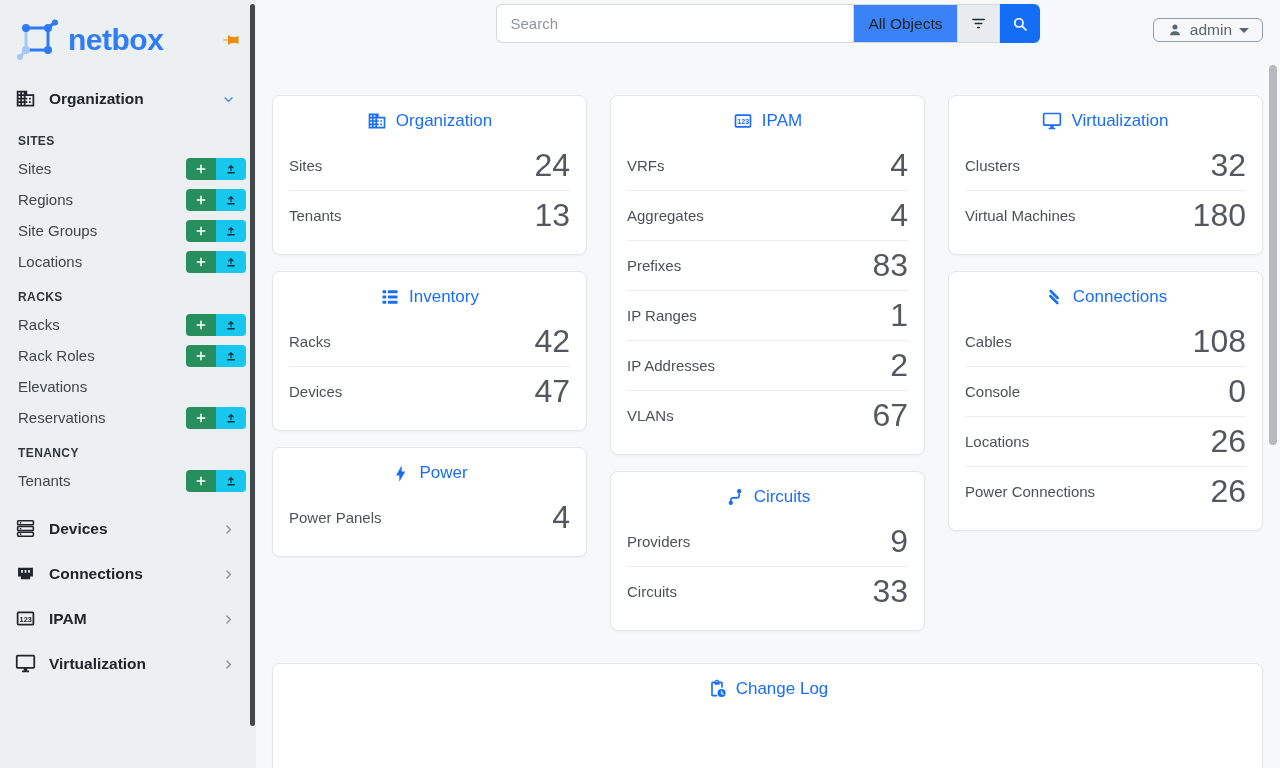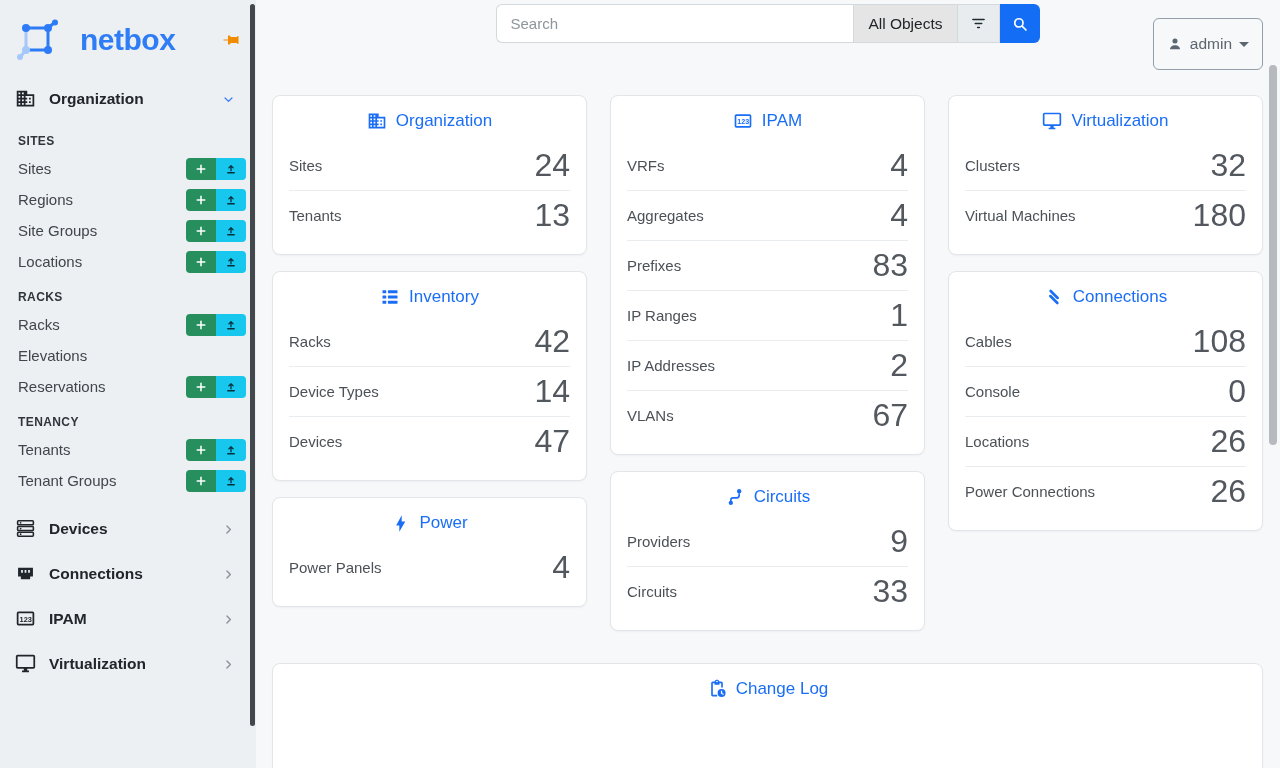--- a/index.html
+++ b/index.html
@@ -9,21 +9,21 @@
     background:#f6f8fa; display:flex; position:relative;
   }
   svg.ic { display:inline-block; vertical-align:middle; flex:none; }
 
   
   .sidebar {
     width:256px; height:768px; background:#ecf0f2; flex:none;
     position:relative; overflow:hidden;
   }
   .logo-row { display:flex; align-items:center; padding:18px 16px 14px 14px; }
-  .brand-text { font-size:30px; font-weight:700; color:#2e7cf6; letter-spacing:-0.5px; margin-left:18px; }
+  .brand-text { font-size:30px; font-weight:700; color:#2e7cf6; letter-spacing:-0.5px; margin-left:6px; }
   .pin-btn { margin-left:auto; color:#f08c00; cursor:pointer; }
   .group-header {
     display:flex; align-items:center; gap:13px; padding:12px 20px 12px 15px;
     color:#21262c; font-weight:700; font-size:15.5px; cursor:pointer;
   }
   .group-header .chev { margin-left:auto; color:#8a939c; }
   .group-header .chev.open { color:#3e82f0; }
   .side-section-header {
     padding:13px 20px 5px 18px; font-size:12px; font-weight:700;
     color:#30363d; letter-spacing:.4px;
@@ -51,34 +51,34 @@
     position:absolute; left:50%; transform:translateX(-50%); top:4px;
     display:flex; height:39px; width:544px;
   }
   .search-input {
     flex:1; border:1px solid #d4d9dd; border-right:none; border-radius:6px 0 0 6px;
     padding:0 14px; font-size:15px; color:#343a40; outline:none; background:#fff;
     font-family:"Liberation Sans","DejaVu Sans",sans-serif;
   }
   .search-input::placeholder { color:#8d959d; }
   .scope-btn {
-    background:#e5e5e5; border:1px solid #d4d9dd; border-right:none;
+    background:#3b82f6; border:1px solid #d4d9dd; border-right:none;
     display:flex; align-items:center; padding:0 14px; font-size:15.5px; color:#212529;
     cursor:pointer; white-space:nowrap;
   }
   .filter-btn {
     background:#e9ecef; border:1px solid #d4d9dd; width:43px;
     display:flex; align-items:center; justify-content:center; color:#1c2b33; cursor:pointer;
   }
   .go-btn {
     background:#146ef5; border:none; width:40px; border-radius:0 6px 6px 0;
     display:flex; align-items:center; justify-content:center; color:#fff; cursor:pointer;
   }
   .user-btn {
-    position:absolute; right:0; top:18px; height:52px;
+    position:absolute; right:0; top:18px; height:24px;
     border:1px solid #949ea8; border-radius:6px; background:transparent;
     display:flex; align-items:center; gap:7px; padding:0 13px;
     color:#5b6670; font-size:15.5px; cursor:pointer;
     font-family:"Liberation Sans","DejaVu Sans",sans-serif;
   }
   .caret { width:0; height:0; border-left:5px solid transparent; border-right:5px solid transparent; border-top:5px solid #5b6670; }
 
   
   .dash { display:grid; grid-template-columns:1fr 1fr 1fr; column-gap:23px; margin-top:24px; }
   .col { display:flex; flex-direction:column; gap:16px; }
@@ -311,20 +311,35 @@
           </svg>
         </button>
       <button class="mini-btn import">
           <svg class="ic" width="14" height="14">
             <use href="#sym-upload"></use>
           </svg>
         </button>
     </span>
   </div>
   <div class="side-item">
+    <a class="lbl">Rack Roles</a>
+    <span class="btn-pair">
+      <button class="mini-btn add">
+          <svg class="ic" width="14" height="14">
+            <use href="#sym-plus"></use>
+          </svg>
+        </button>
+      <button class="mini-btn import">
+          <svg class="ic" width="14" height="14">
+            <use href="#sym-upload"></use>
+          </svg>
+        </button>
+    </span>
+  </div>
+  <div class="side-item">
     <a class="lbl">Elevations</a>
   </div>
   <div class="side-item">
     <a class="lbl">Reservations</a>
     <span class="btn-pair">
       <button class="mini-btn add">
           <svg class="ic" width="14" height="14">
             <use href="#sym-plus"></use>
           </svg>
         </button>
@@ -332,35 +347,20 @@
           <svg class="ic" width="14" height="14">
             <use href="#sym-upload"></use>
           </svg>
         </button>
     </span>
   </div>
 
   <div class="side-section-header">TENANCY</div>
   <div class="side-item">
     <a class="lbl">Tenants</a>
-    <span class="btn-pair">
-      <button class="mini-btn add">
-          <svg class="ic" width="14" height="14">
-            <use href="#sym-plus"></use>
-          </svg>
-        </button>
-      <button class="mini-btn import">
-          <svg class="ic" width="14" height="14">
-            <use href="#sym-upload"></use>
-          </svg>
-        </button>
-    </span>
-  </div>
-  <div class="side-item">
-    <a class="lbl">Tenant Groups</a>
     <span class="btn-pair">
       <button class="mini-btn add">
           <svg class="ic" width="14" height="14">
             <use href="#sym-plus"></use>
           </svg>
         </button>
       <button class="mini-btn import">
           <svg class="ic" width="14" height="14">
             <use href="#sym-upload"></use>
           </svg>
@@ -463,24 +463,20 @@
                 <use href="#sym-stack"></use>
               </svg>
             <span>Inventory</span>
           </a>
         </div>
         <div class="stat-row">
           <a class="stat-label">Racks</a>
           <a class="stat-value">42</a>
         </div>
         <div class="stat-row">
-          <a class="stat-label">Device Types</a>
-          <a class="stat-value">14</a>
-        </div>
-        <div class="stat-row">
           <a class="stat-label">Devices</a>
           <a class="stat-value">47</a>
         </div>
       </div>
 
       <div class="card">
         <div class="card-header">
           <a class="card-title">
             <svg class="ic" width="19" height="19">
                 <use href="#sym-bolt"></use>

